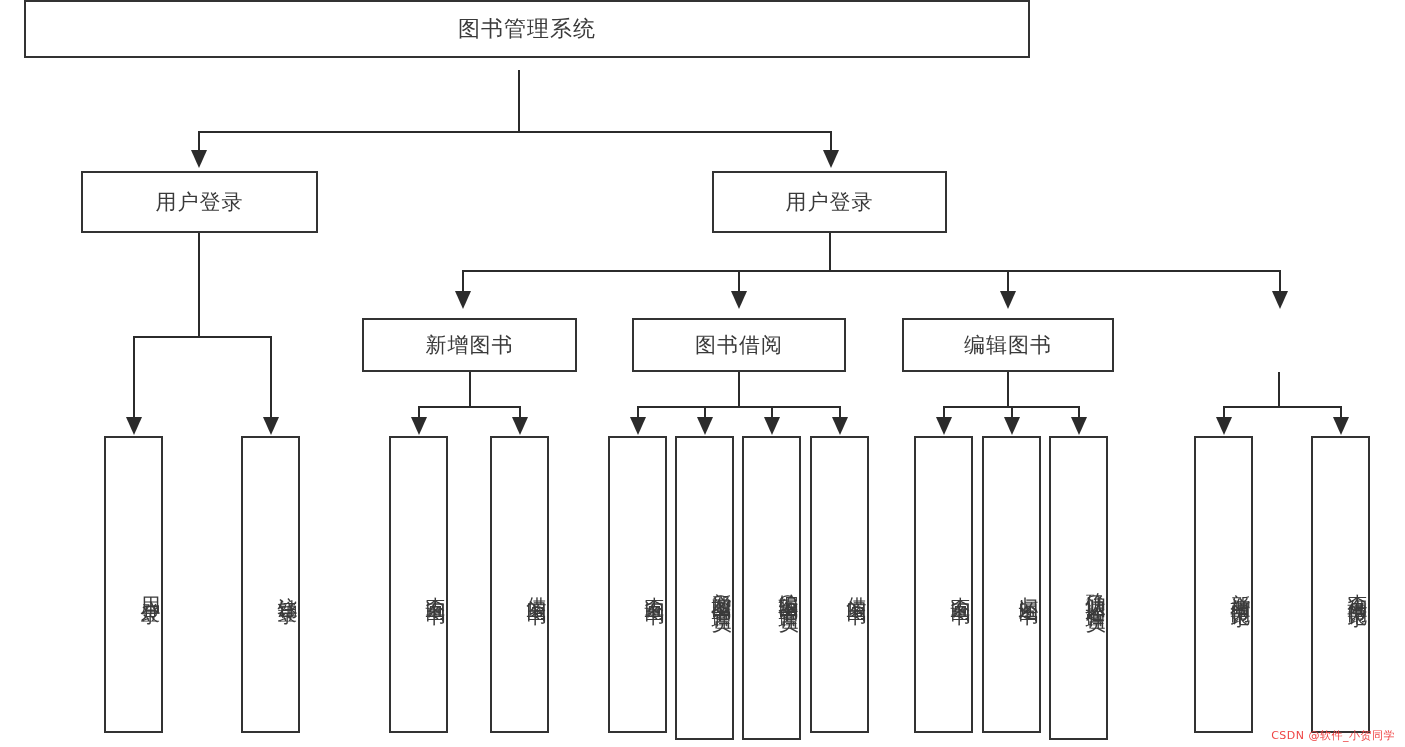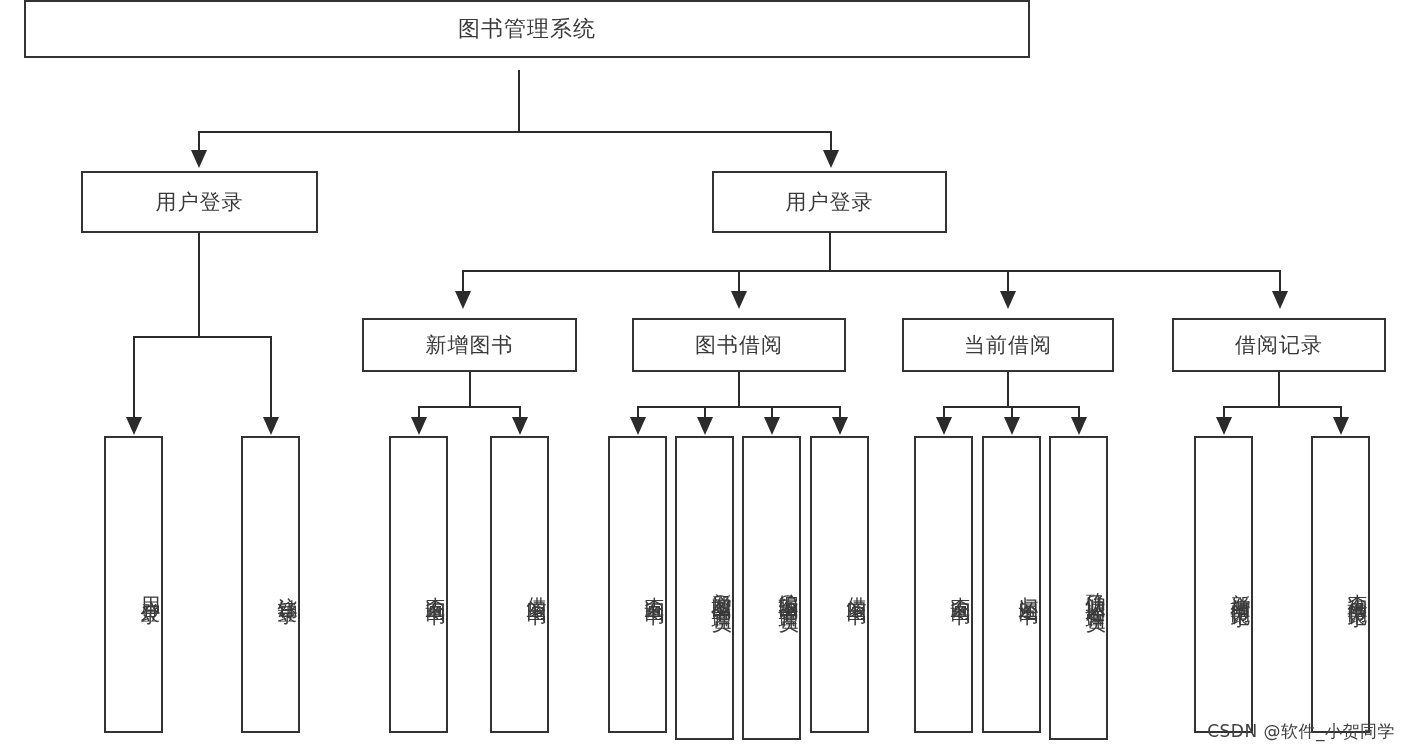--- a/index.html
+++ b/index.html
@@ -62,22 +62,22 @@
     height: 0;
     border-left: 8px solid transparent;
     border-right: 8px solid transparent;
     border-top: 18px solid #2b2b2b;
   }
   
   #watermark {
     position: absolute;
     right: 10px;
     bottom: 4px;
-    color: #404040;
-    font-size: 17px;
+    color: #ef4444;
+    font-size: 11px;
     letter-spacing: 0.5px;
     white-space: nowrap;
     pointer-events: none;
     margin-left: 25px;
   }
 </style>
 </head>
 <body>
 
 <div id="canvas">
@@ -128,26 +128,23 @@
 
   <div class="node" style="left:362px; top:318px; width:215px; height:54px;">
     <span class="label">新增图书</span>
   </div>
 
   <div class="node" style="left:632px; top:318px; width:214px; height:54px;">
     <span class="label">图书借阅</span>
   </div>
 
   <div class="node" style="left:902px; top:318px; width:212px; height:54px;">
-    <span class="label">当前借阅</span>
-  </div>
-
-  <div class="node" style="left:1172px; top:318px; width:214px; height:54px;">
-    <span class="label">借阅记录</span>
-  </div>
+    <span class="label">编辑图书</span>
+  </div>
+
 
   <div class="vline" style="left:469px; top:372px; height:35px;"></div>
   <div class="hline" style="left:418px; top:406px; width:103px;"></div>
   <div class="vline" style="left:418px; top:406px; height:12px;"></div>
   <div class="arrow" style="left:411px; top:417px;"></div>
   <div class="vline" style="left:519px; top:406px; height:12px;"></div>
   <div class="arrow" style="left:512px; top:417px;"></div>
 
   <div class="vline" style="left:738px; top:372px; height:35px;"></div>
   <div class="hline" style="left:637px; top:406px; width:204px;"></div>

